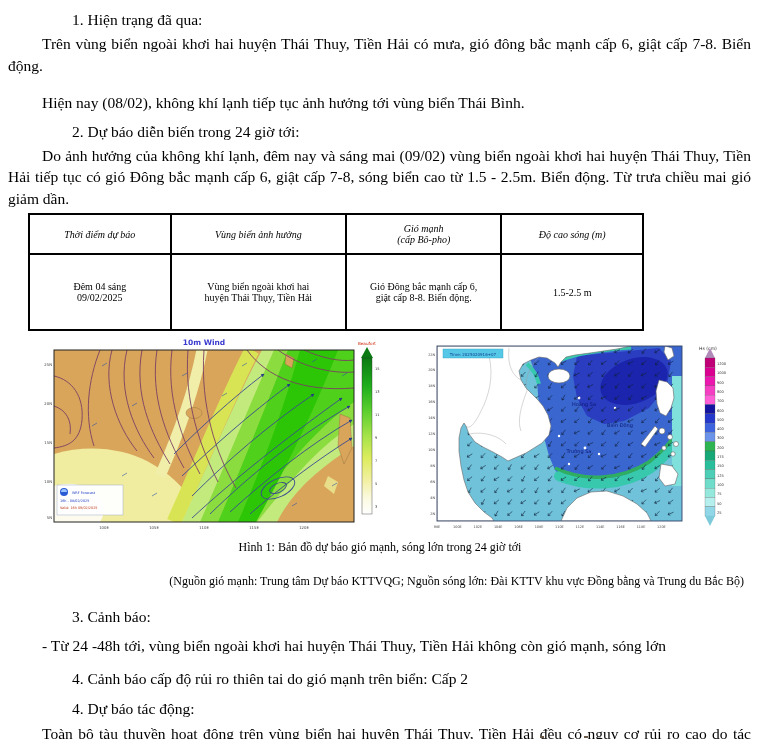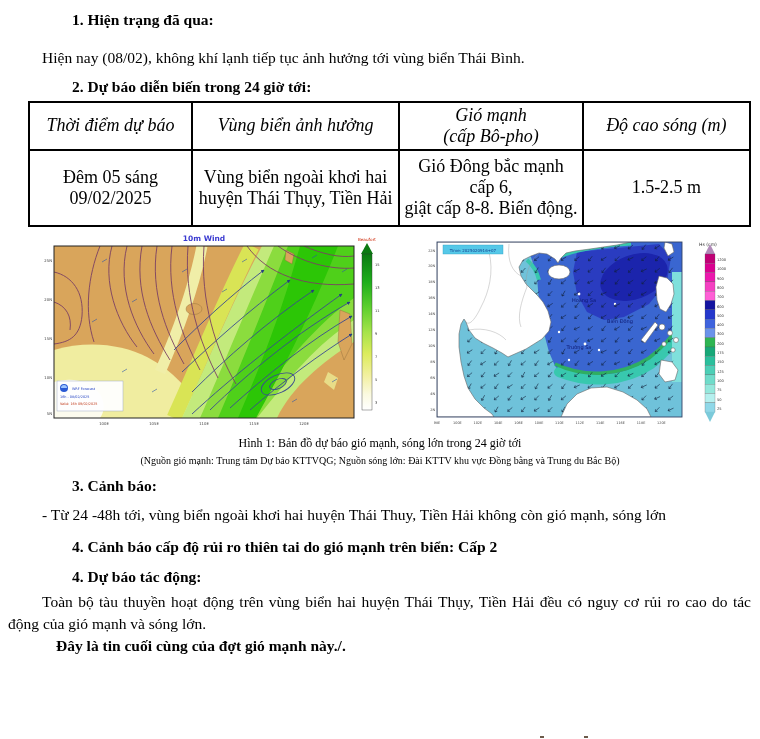--- a/index.html
+++ b/index.html
@@ -1,66 +1,68 @@
 <!DOCTYPE html>
 <html><head>
 <meta charset="utf-8">
 <style>
   html,body{margin:0;padding:0;background:#ffffff;}
   .page{
     position:relative;width:760px;height:739px;overflow:hidden;
     font-family:"Liberation Serif","DejaVu Serif",serif;
     color:#000;background:#fff;
   }
-  .h{font-weight:bold;font-size:15.5px;line-height:22px;margin:0 10px 0 72px;}
+  .h{font-weight:normal;font-size:15.5px;line-height:22px;margin:0 10px 0 72px;}
   .h.sp{margin-top:7px;}
   p.body{
     font-size:15.5px;line-height:21.5px;margin:2px 9px 4px 8px;
     text-align:justify;text-indent:34px;
   }
   table.fc{
-    border-collapse:collapse;margin:3px 4px 0 28px;width:723px;
-    font-size:18px;
+    border-collapse:collapse;margin:3px 4px 0 28px;width:616px;
+    font-size:10px;
   }
   table.fc td{border:2px solid #000;text-align:center;vertical-align:middle;padding:2px 4px;}
   table.fc .hdr td{font-style:italic;height:34px;}
   table.fc .row td{height:70px;}
   .c1{width:158px}.c2{width:208px}.c3{width:183px}.c4{width:166px}
   .maps{display:flex;gap:12px;margin:5px 0 0 42px;height:200px;}
   .cap{font-size:12px;text-align:center;margin:2px 0 0 0;line-height:18px;}
-  .src{font-size:10px;text-align:center;line-height:18px;margin:0;}
+  .src{font-size:12px;text-align:right;line-height:18px;margin:16px;}
   .boldline{font-weight:bold;font-size:15.5px;line-height:20px;margin:2px 0 0 56px;}
   .cut{position:absolute;background:#6b5a4a;width:4px;height:2px;}
   svg text{font-family:"DejaVu Sans",sans-serif;}
 </style>
 </head>
 <body>
 
 <div class="page">
 
   <div style="height:9px"></div>
   <div class="h">1. Hiện trạng đã qua:</div>
+  <p class="body">Trên vùng biển ngoài khơi hai huyện Thái Thuy, Tiền Hải có mưa, gió đông bắc mạnh cấp 6, giật cấp 7-8. Biển động.</p>
   <p class="body" style="margin-top:16px">Hiện nay (08/02), không khí lạnh tiếp tục ảnh hưởng tới vùng biển Thái Bình.</p>
 
   <div class="h sp">2. Dự báo diễn biến trong 24 giờ tới:</div>
+  <p class="body">Do ảnh hưởng của không khí lạnh, đêm nay và sáng mai (09/02) vùng biển ngoài khơi hai huyện Thái Thuy, Tiền Hải tiếp tục có gió Đông bắc mạnh cấp 6, giật cấp 7-8, sóng biển cao từ 1.5 - 2.5m. Biển động. Từ trưa chiều mai gió giảm dần.</p>
 
   <table class="fc">
     <tbody>
         <tr class="hdr">
       <td class="c1">Thời điểm dự báo</td>
       <td class="c2">Vùng biển ảnh hưởng</td>
       <td class="c3">
         <div>Gió mạnh</div>
         <div>(cấp Bô-pho)</div>
       </td>
       <td class="c4">Độ cao sóng (m)</td>
     </tr>
     <tr class="row">
       <td>
-        <div>Đêm 05 sáng</div>
+        <div>Đêm 04 sáng</div>
         <div>09/02/2025</div>
       </td>
       <td>
         <div>Vùng biển ngoài khơi hai</div>
         <div>huyện Thái Thụy, Tiền Hải</div>
       </td>
       <td>
         <div>Gió Đông bắc mạnh cấp 6,</div>
         <div>giật cấp 8-8. Biển động.</div>
       </td>

